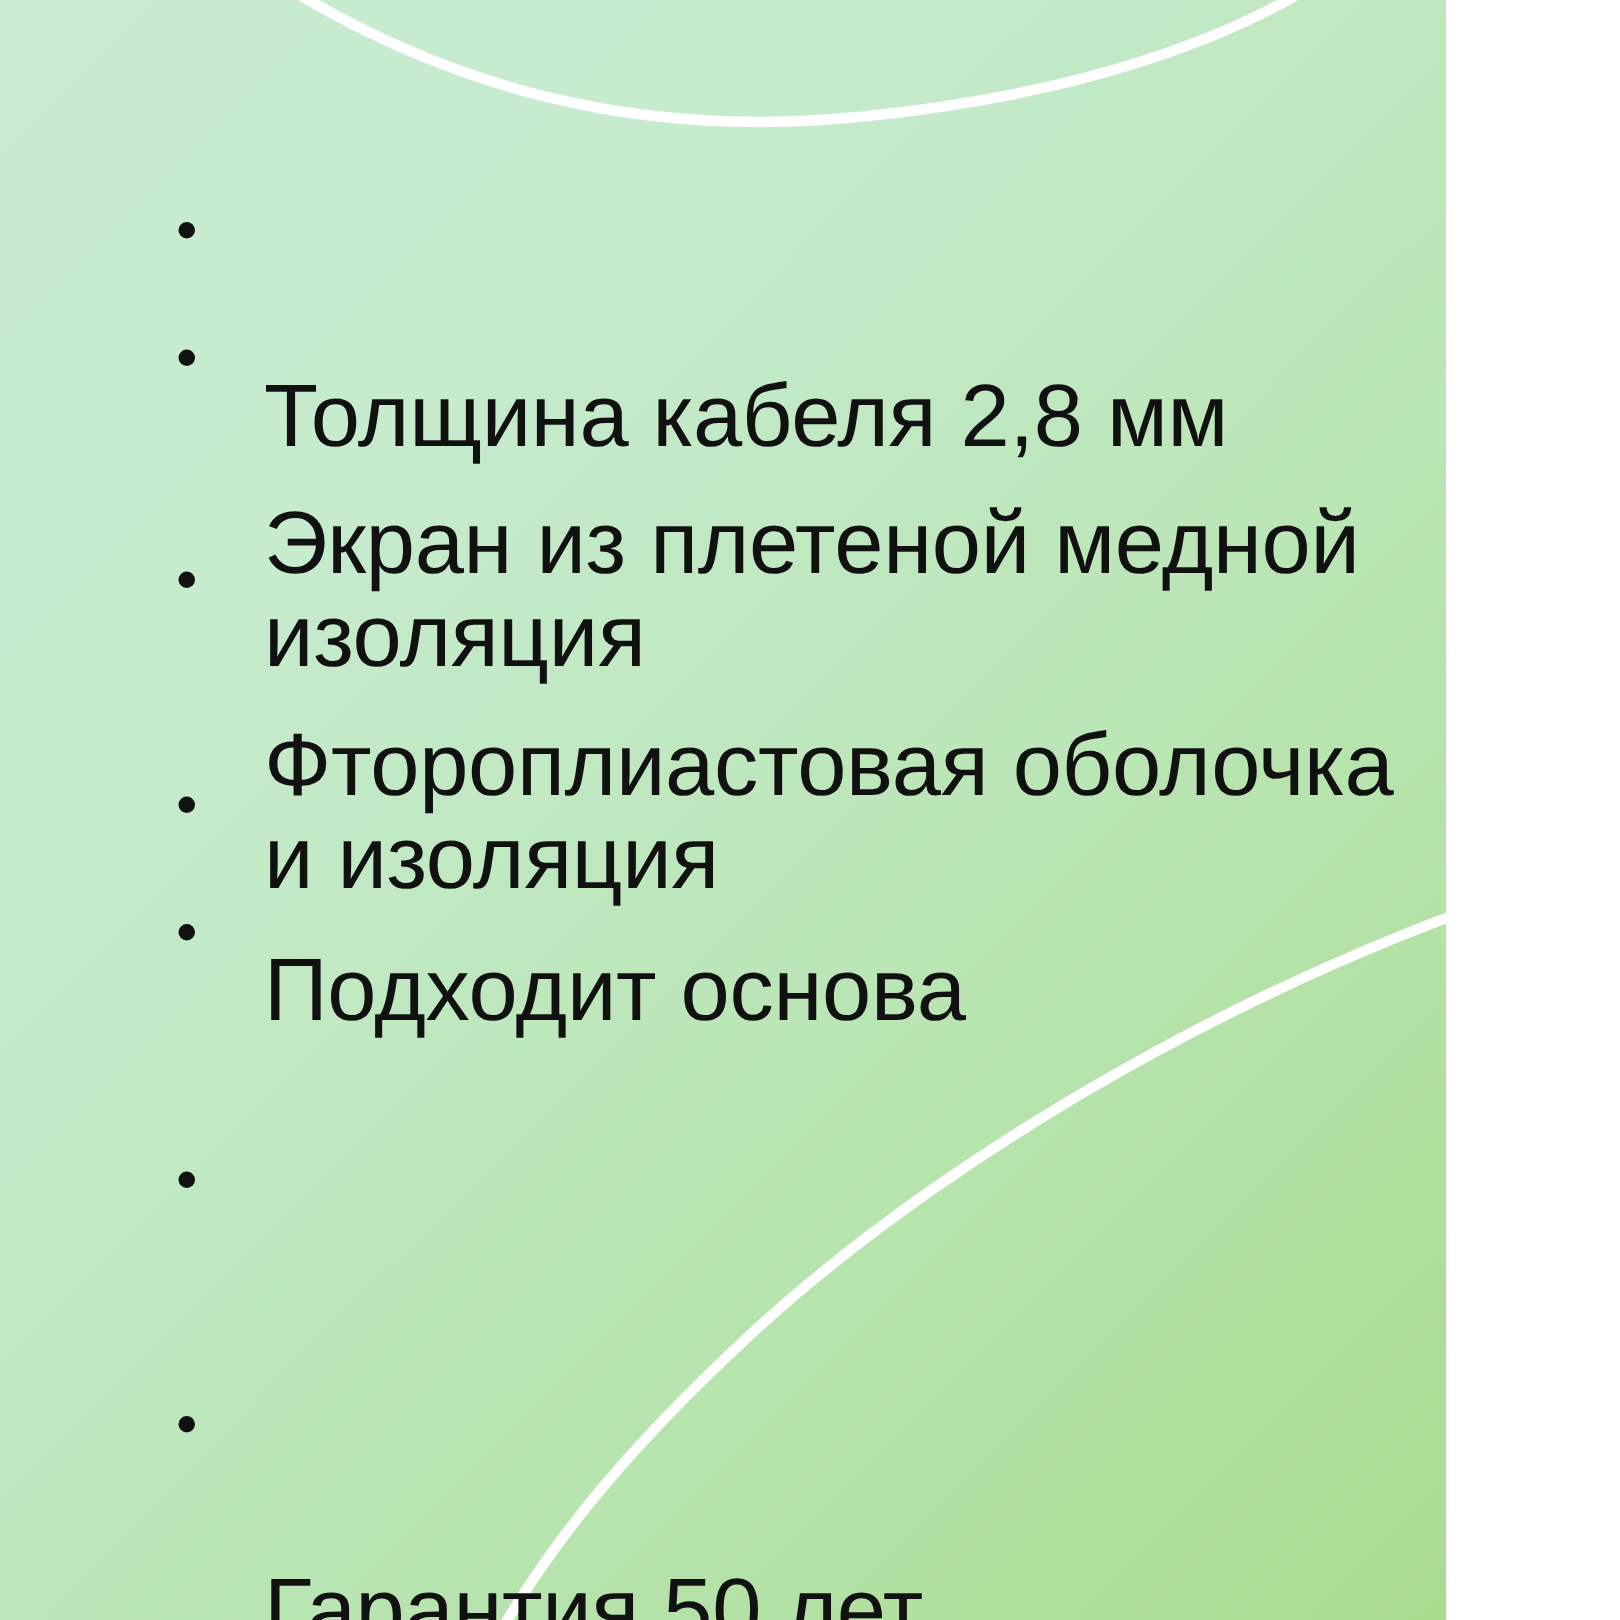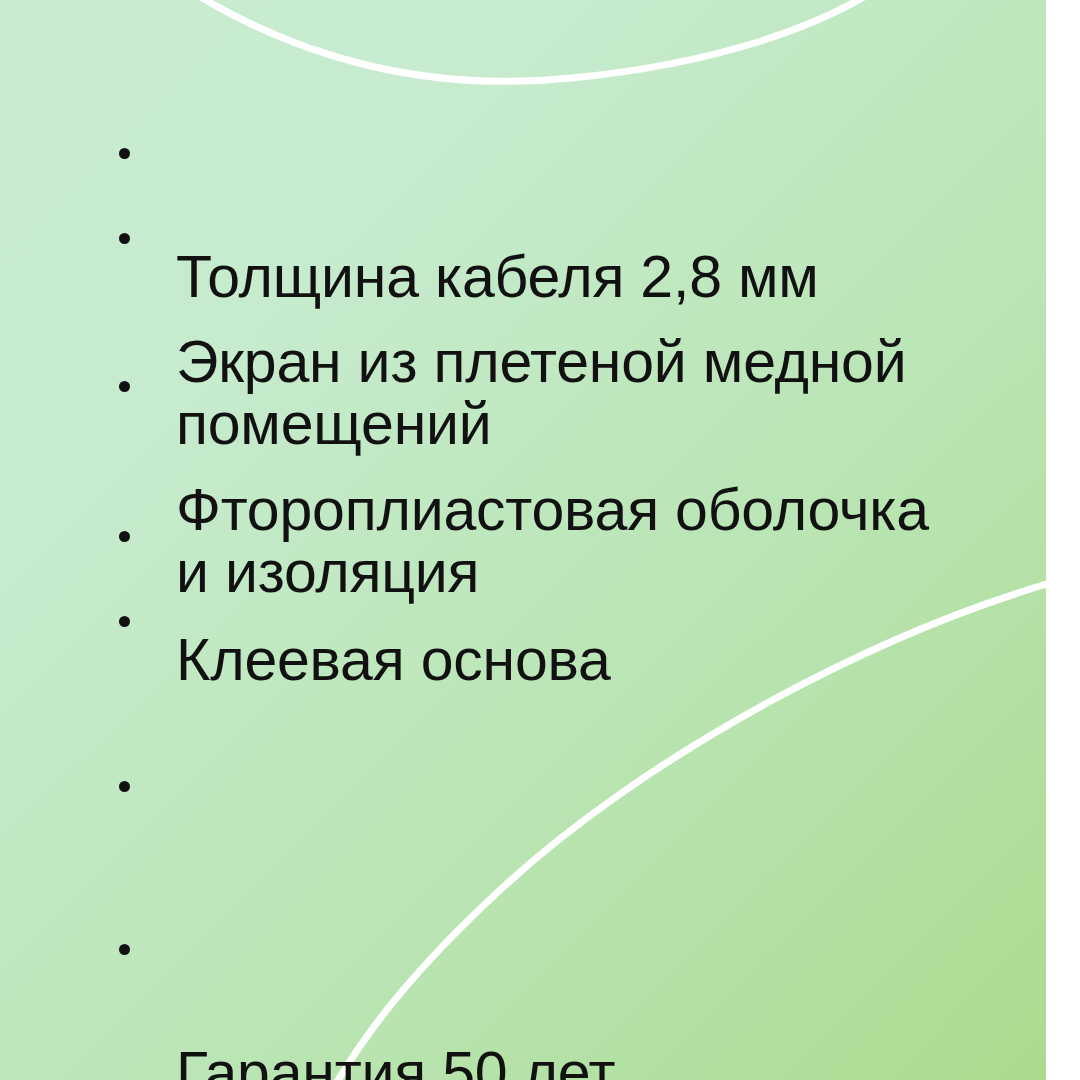--- a/index.html
+++ b/index.html
@@ -10,21 +10,21 @@
 
   body {
     width: 1080px;
     height: 1080px;
     overflow: hidden;
     font-family: "Liberation Sans", sans-serif;
   }
 
   #slide {
     position: relative;
-    width: 1046px;
+    width: 964px;
     height: 1080px;
     background: linear-gradient(135deg, #c9ecd1 0%, #c6ebcd 28%, #bae5b4 62%, #abdb8f 100%);
     overflow: hidden;
   }
 
   #decor-layer {
     position: absolute;
     inset: 0;
     width: 1080px;
     height: 1080px;
@@ -84,32 +84,32 @@
   <ul id="feature-list">
 
     <li class="feature-item" style="top:122px; position:absolute;">
       <span class="feature-bullet"></span>
       <span class="feature-text">Толщина кабеля 2,8 мм</span>
     </li>
 
     <li class="feature-item" style="top:207px; position:absolute;">
       <span class="feature-bullet"></span>
       <span class="feature-text">Экран из плетеной медной
-помещений</span>
+изоляция</span>
     </li>
 
     <li class="feature-item" style="top:355px; position:absolute;">
       <span class="feature-bullet"></span>
       <span class="feature-text">Фтороплиастовая оболочка
 и изоляция</span>
     </li>
 
     <li class="feature-item" style="top:505px; position:absolute;">
       <span class="feature-bullet"></span>
-      <span class="feature-text">Клеевая основа</span>
+      <span class="feature-text">Подходит основа</span>
     </li>
 
     <li class="feature-item" style="top:590px; position:absolute;">
       <span class="feature-bullet"></span>
     </li>
 
     <li class="feature-item" style="top:755px; position:absolute;">
       <span class="feature-bullet"></span>
     </li>
 

